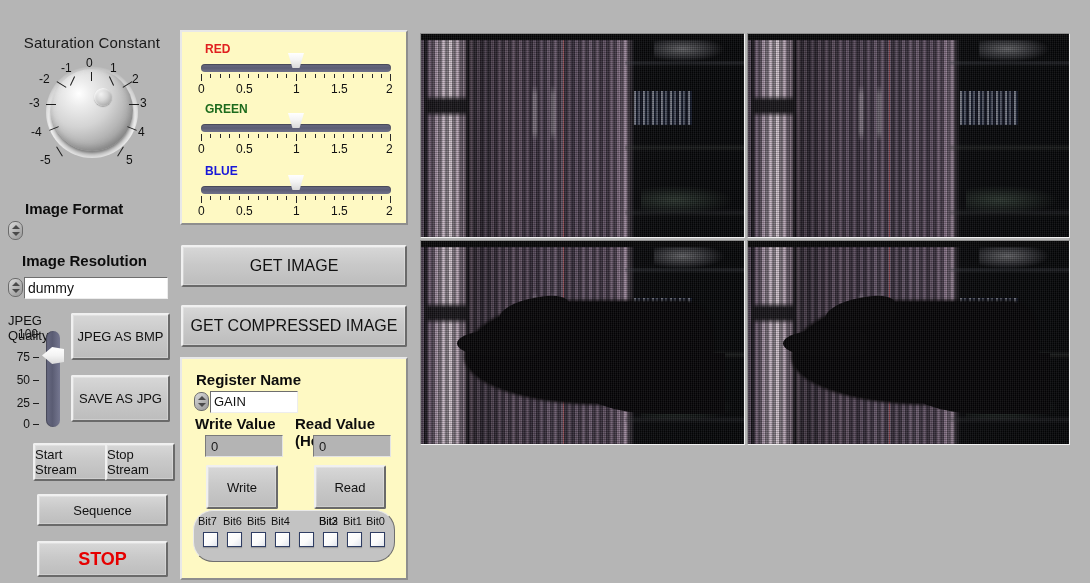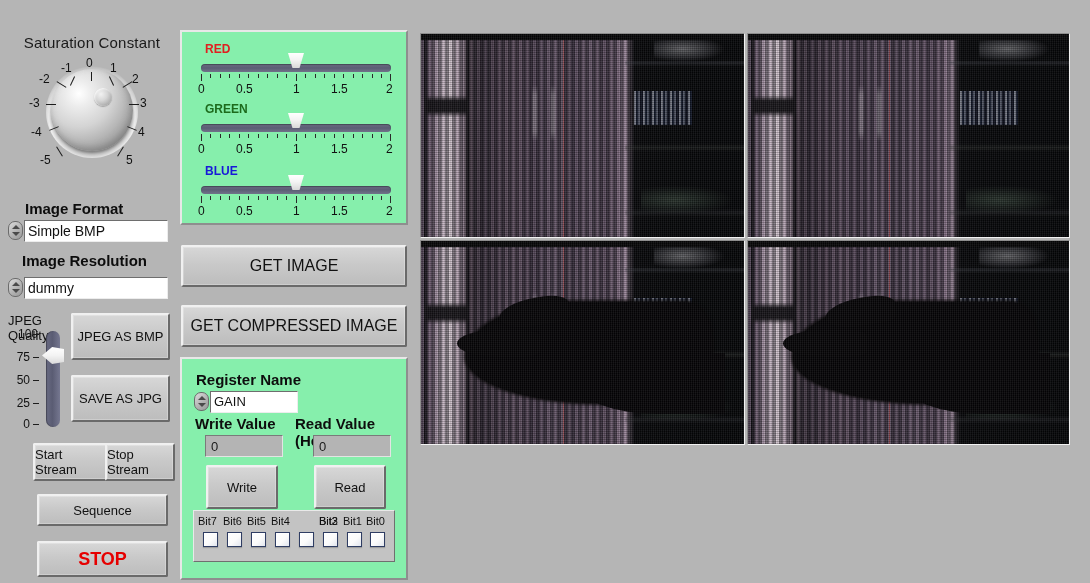--- a/index.html
+++ b/index.html
@@ -13,20 +13,21 @@
   }
   .abs{position:absolute;}
 
   
   .lv-raised{
     background:#c3c3c3;
     border-top:1px solid #e9e9e9;
     border-left:1px solid #e9e9e9;
     border-right:1px solid #6f6f6f;
     border-bottom:1px solid #6f6f6f;
+    border-radius:20px;
   }
 
   
   #knob-wrap{left:6px;top:34px;width:172px;height:160px;}
   .knob-title{
     left:0;top:0;width:172px;text-align:center;
     font-size:15px;color:#1a1a1a;letter-spacing:.2px;
   }
   .knob-base{
     left:40px;top:32px;width:92px;height:92px;border-radius:50%;
@@ -93,21 +94,21 @@
     box-shadow:inset 0 0 0 1px rgba(255,255,255,.25);
     cursor:pointer;
   }
   .btn.big{font-size:16px;}
   .btn.stop{font-size:18px;font-weight:bold;color:#e60000;}
 
   
   #rgb-group{left:180px;top:30px;width:228px;height:195px;}
   .grp{
     box-sizing:border-box;
-    background:#86efac;
+    background:#fef9c3;
     border-top:2px solid #e8e8e8;border-left:2px solid #e8e8e8;
     border-right:2px solid #8e8e8e;border-bottom:2px solid #8e8e8e;
   }
   .sl-name{font-size:12px;font-weight:bold;}
   .sl-track{
     height:8px;border-radius:4px;
     background:linear-gradient(180deg,#6d6f86 0%,#5b5d74 50%,#70728a 100%);
     box-shadow:inset 0 1px 1px rgba(0,0,0,.35);
   }
   .sl-thumb{
@@ -308,21 +309,20 @@
   <div class="abs kn-lab" style="left:120px;top:119px;">5</div>
   <div class="abs kn-tick" style="left:114px;top:112px;width:1px;height:11px;transform:rotate(32deg);"></div>
 </div>
 
 <div class="abs lab-bold" style="left:25px;top:200px;">Image Format</div>
 <div class="abs ring" style="left:8px;top:220px;width:160px;">
   <div class="spin">
       <i class="u"></i>
       <i class="d"></i>
     </div>
-  <div class="txt" style="width:144px;">Simple BMP</div>
 </div>
 
 <div class="abs lab-bold" style="left:22px;top:252px;">Image Resolution</div>
 <div class="abs ring" style="left:8px;top:277px;width:160px;">
   <div class="spin">
       <i class="u"></i>
       <i class="d"></i>
     </div>
   <div class="txt" style="width:144px;">dummy</div>
 </div>

